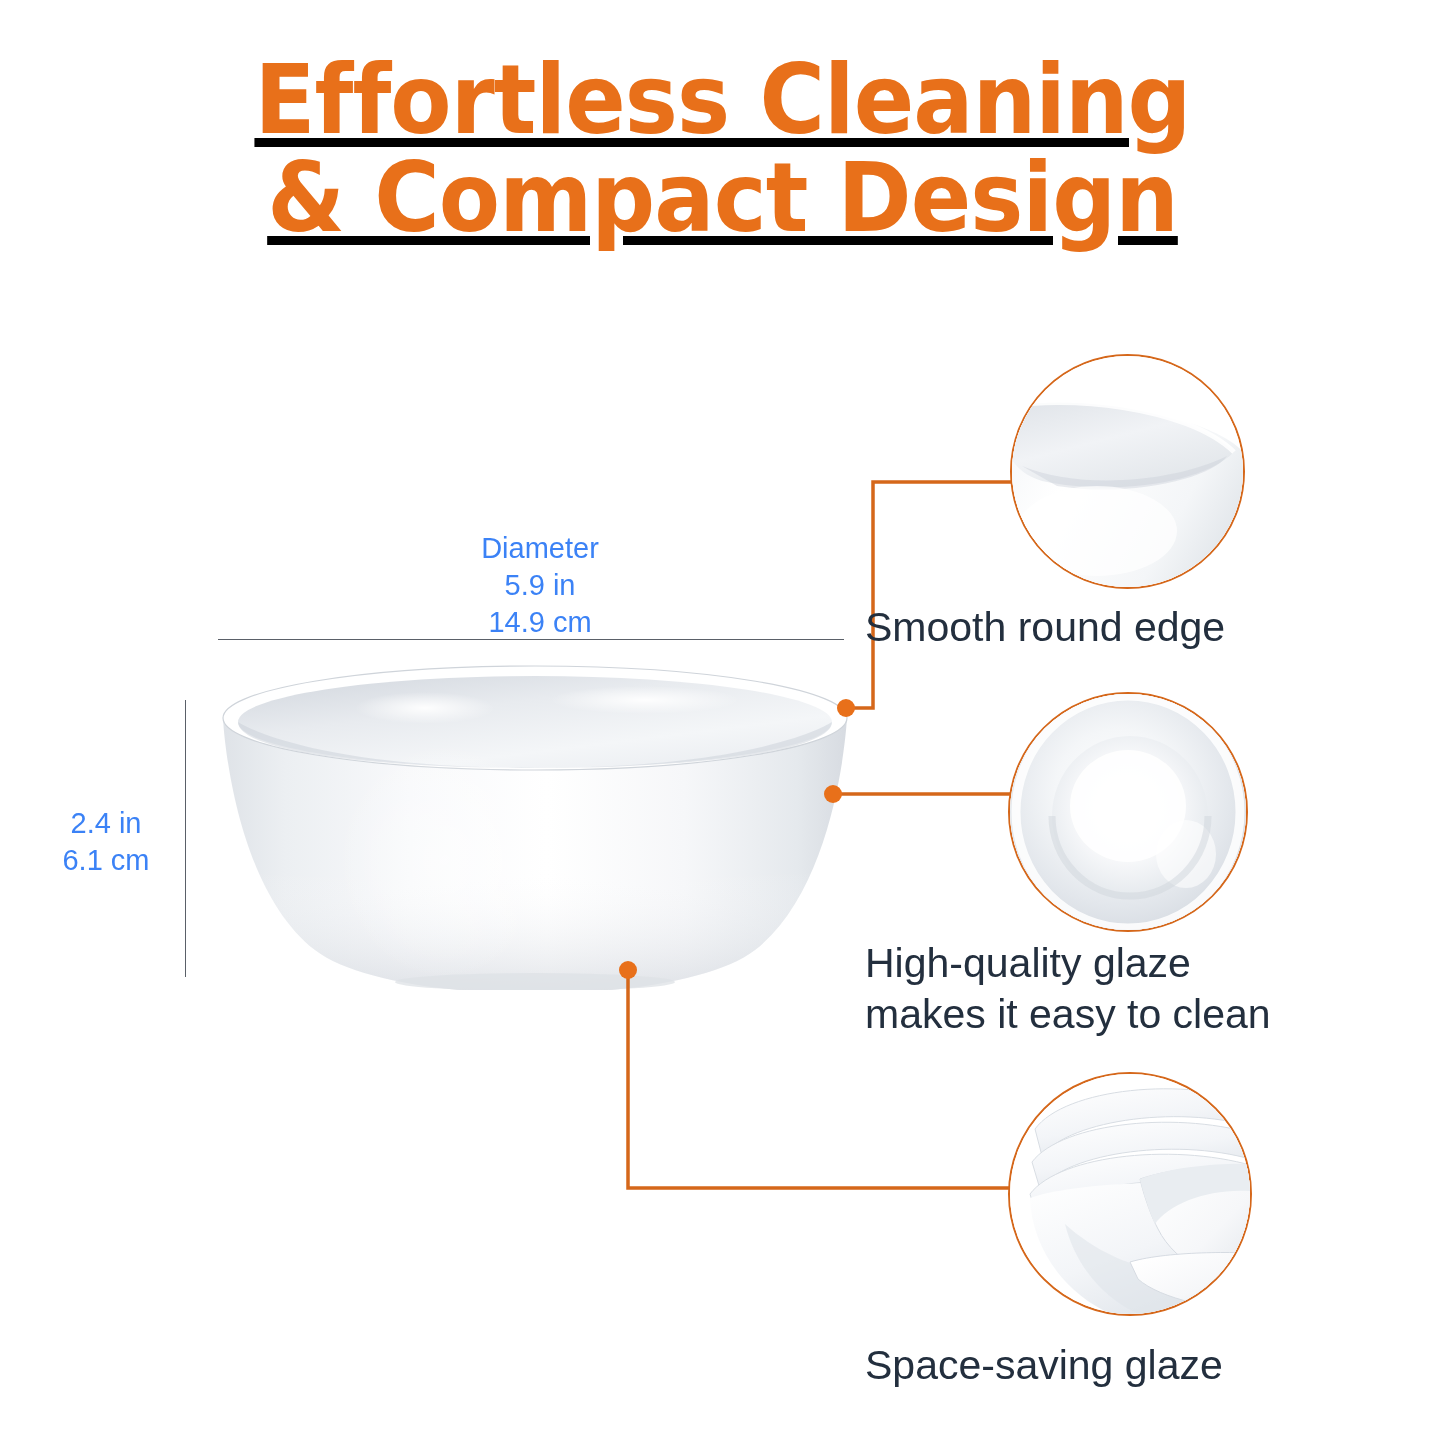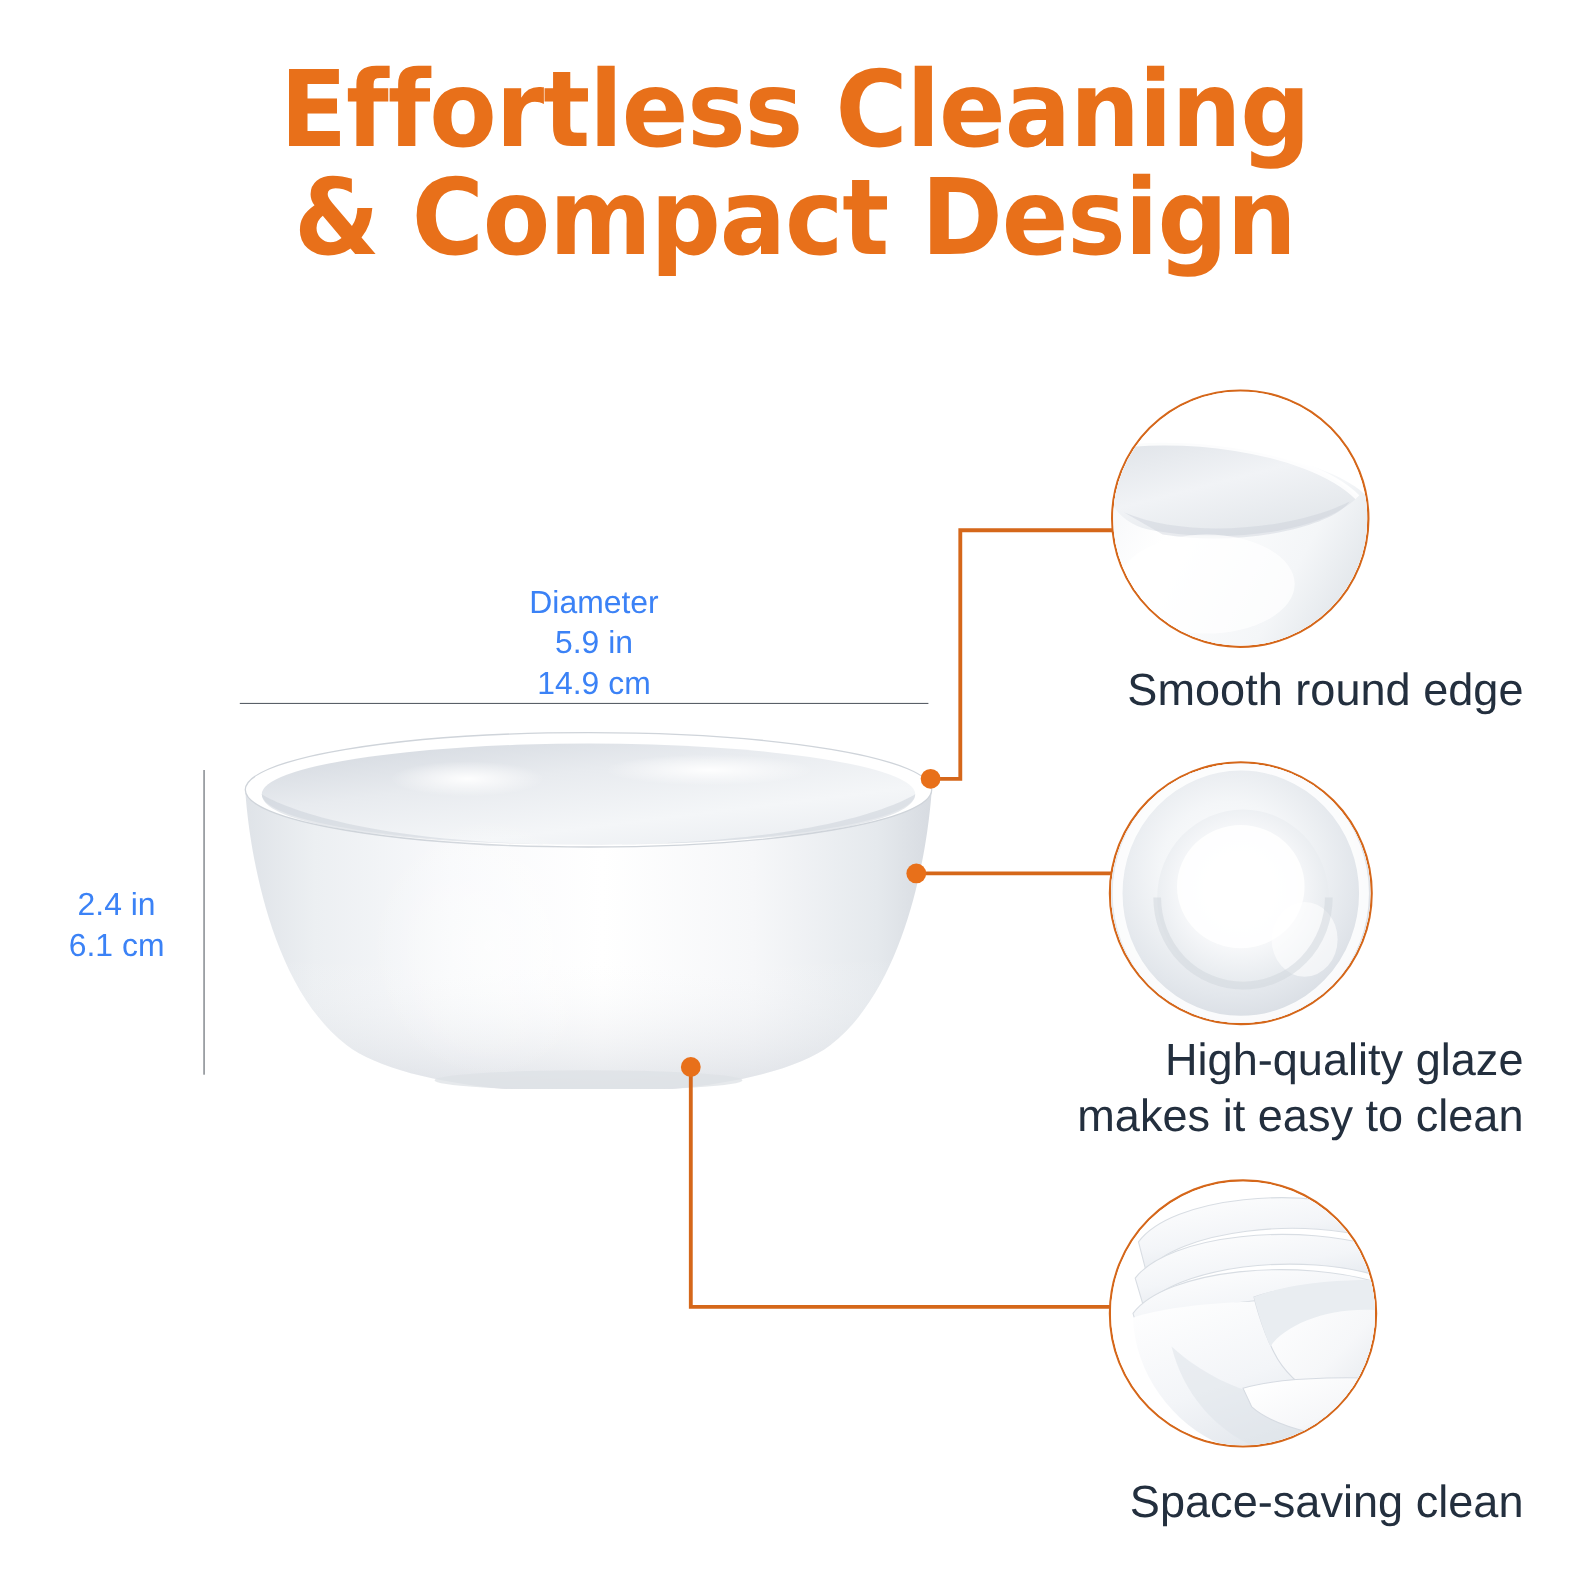--- a/index.html
+++ b/index.html
@@ -17,20 +17,21 @@
   }
 
   
   .title-block {
     position: absolute;
     left: 0;
     top: 52px;
     width: 1445px;
     text-align: center;
     line-height: 1.02;
+    text-decoration: underline;
   }
   .title-line {
     display: block;
     color: #E8701A;
     font-family: "DejaVu Sans", sans-serif;
     font-weight: 700;
     font-size: 96px;
     letter-spacing: -1px;
     transform: scaleX(0.93);
   }
@@ -106,21 +107,21 @@
     pointer-events: none;
   }
 
   
   .caption {
     position: absolute;
     color: #232F3E;
     font-family: "Liberation Sans", sans-serif;
     font-size: 41px;
     line-height: 1.25;
-    text-align: right;
+    text-align: left;
     white-space: pre-line;
   }
   #caption-edge  { left: 865px;  top: 602px;  width: 520px; }
   #caption-glaze { left: 865px;  top: 938px;  width: 520px; }
   #caption-stack { left: 865px;  top: 1340px; width: 520px; }
 </style>
 </head>
 <body>
 
 <div id="infographic">
@@ -308,15 +309,15 @@
       <path d="M 120,188 C 160,176 240,178 250,180 L 250,235
                C 210,238 150,225 128,205 Z" fill="url(#s-c)" stroke="#d6dbe2" stroke-width="1"></path>
     </svg>
   </div>
 
   <div class="caption" id="caption-edge">Smooth round edge</div>
 
   <div class="caption" id="caption-glaze">High-quality glaze
 makes it easy to clean</div>
 
-  <div class="caption" id="caption-stack">Space-saving clean</div>
+  <div class="caption" id="caption-stack">Space-saving glaze</div>
 
 </div>
 
 </body></html>

